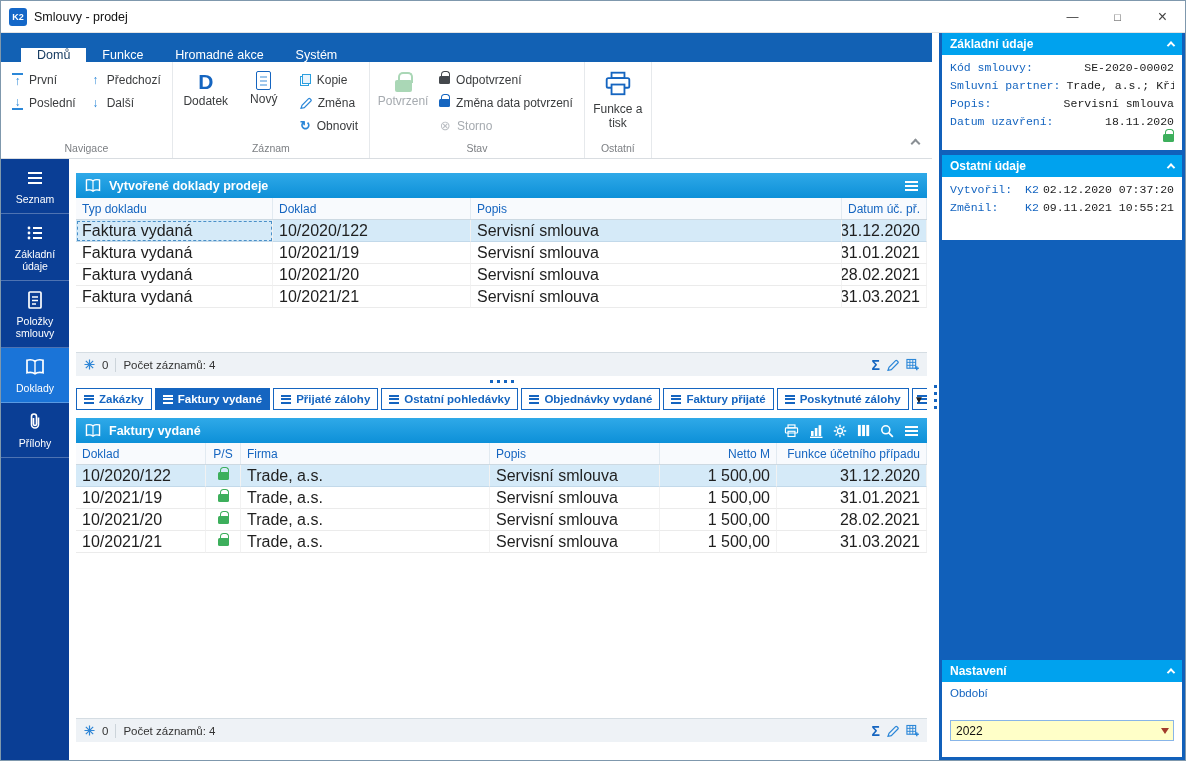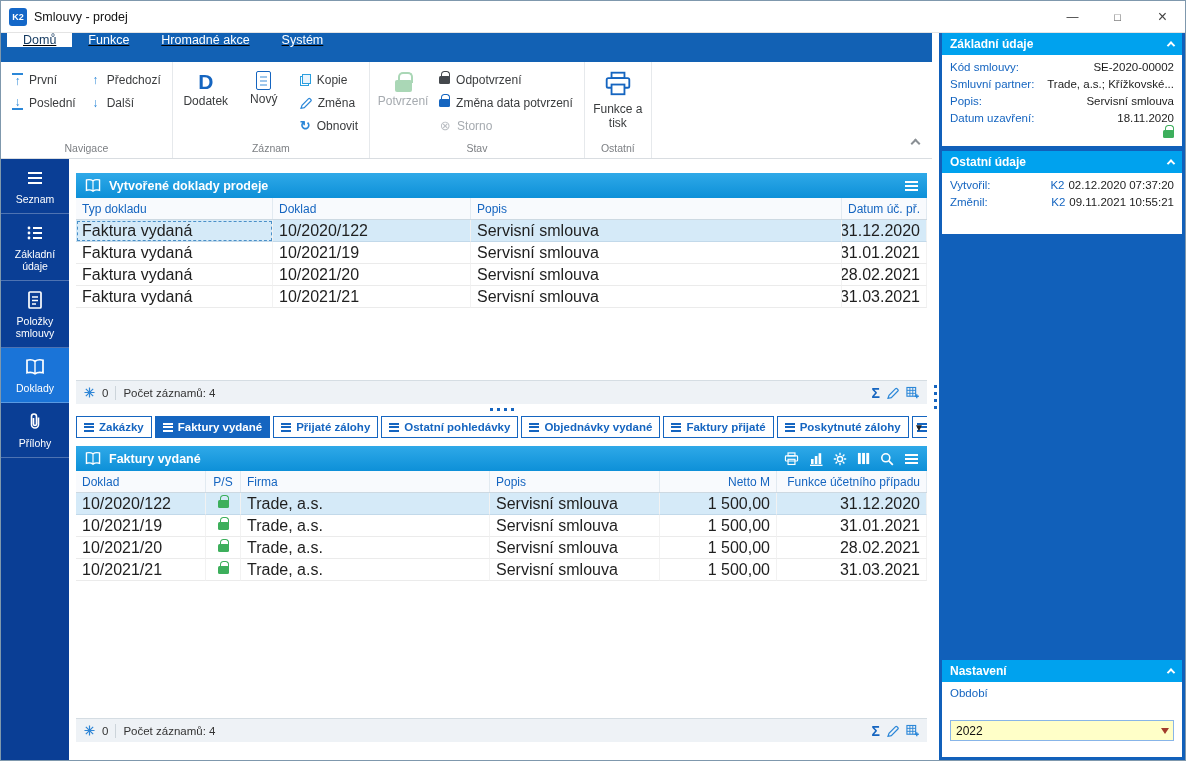--- a/index.html
+++ b/index.html
@@ -12,21 +12,21 @@
   .wtitle{font-size:12.5px;color:#111;}
   .wbtns{margin-left:auto;display:flex;height:100%;}
   .wbtn{width:45px;display:flex;align-items:center;justify-content:center;font-size:12px;color:#444;cursor:pointer;}
   .wbtn.max{font-size:11px;}
   .wbtn.close{font-size:16px;}
 
   .bodyrow{flex:1;display:flex;min-height:0;}
   .leftcol{flex:1;display:flex;flex-direction:column;min-width:0;background:#fff;}
 
   
-  .rtabs{height:29px;flex:none;background:#1261b4;display:flex;align-items:flex-start;padding-left:6px;text-decoration:underline;}
+  .rtabs{height:29px;flex:none;background:#1261b4;display:flex;align-items:flex-end;padding-left:20px;}
   .rtab{padding:0 16px;display:flex;align-items:center;font-size:12.5px;color:#fff;cursor:pointer;}
   .rtab.active{background:#fff;color:#11375e;}
   .ribbon{height:97px;flex:none;background:#fff;border-bottom:1px solid #d9dde1;display:flex;position:relative;}
   .rgroup{display:flex;flex-direction:column;border-right:1px solid #e6e9ec;padding:0 5px;}
   .rcols{flex:1;display:flex;align-items:flex-start;gap:2px;padding-top:7px;}
   .rcol{display:flex;flex-direction:column;gap:2px;}
   .rlabel{text-align:center;font-size:10.5px;color:#7c7f83;padding:2px 4px 4px;}
   .ritem{display:flex;align-items:center;gap:6px;padding:2px 6px;height:21px;font-size:12px;color:#3a3c3e;cursor:pointer;white-space:nowrap;}
   .rbig{width:56px;display:flex;flex-direction:column;align-items:center;gap:3px;padding:2px 2px;font-size:12px;color:#3a3c3e;text-align:center;cursor:pointer;}
   .rbig .blab{line-height:1.15;}
@@ -57,21 +57,21 @@
   .mainrow{flex:1;display:flex;min-height:0;}
   .sidebar{width:68px;flex:none;background:#0a3e95;display:flex;flex-direction:column;}
   .sbitem{display:flex;flex-direction:column;align-items:center;gap:5px;padding:9px 2px 8px;color:#fff;font-size:10.5px;line-height:1.15;text-align:center;border-bottom:1px solid rgba(255,255,255,.28);cursor:pointer;}
   .sbitem.active{background:#1a74d8;}
   .sbicon{height:20px;display:flex;align-items:center;}
 
   .content{flex:1;display:flex;flex-direction:column;min-width:0;background:#fff;padding:14px 5px 18px 7px;}
 
   
   .panel{display:flex;flex-direction:column;min-height:0;}
-  #docs{height:231px;flex:none;}
+  #docs{height:203px;flex:none;}
   #inv{flex:1;}
   .phead{height:25px;flex:none;background:linear-gradient(180deg,#2fa9e8,#0d90d8);display:flex;align-items:center;gap:7px;padding:0 8px;color:#fff;font-weight:bold;font-size:12.5px;}
   .phead .sp{flex:1;}
   .hico{display:flex;align-items:center;cursor:pointer;}
   .grid-head,.grow{display:grid;}
   #docs .grid-head,#docs .grow{grid-template-columns:197px 198px 371px 85px;}
   #inv .grid-head,#inv .grow{grid-template-columns:130px 35px 249px 170px 117px 150px;}
   .grid-head{height:22px;flex:none;background:#f8fafd;border-bottom:1px solid #cdd9e2;}
   .gh{display:flex;align-items:center;padding:8px 6px;border-right:1px solid #e2eaf1;color:#1565c0;font-size:12px;overflow:hidden;white-space:nowrap;cursor:pointer;}
   .grid-rows{flex:1;overflow:hidden;background:#fff;}
@@ -107,21 +107,21 @@
   .tabmore{position:absolute;right:0;top:50%;transform:translateY(-50%);font-size:10px;color:#222;cursor:pointer;padding:3px 3px;}
 
   
   .detail{width:246px;flex:none;background:#1160ba;display:flex;flex-direction:column;padding:0 3px 3px;}
   .dtitlerow{display:flex;align-items:center;padding:12px 6px 10px;color:#fff;flex:none;}
   .dtitle{font-size:16.5px;flex:1;}
   .extlink{cursor:pointer;display:flex;align-items:center;padding:2px;}
   .dsection{margin-bottom:5px;flex:none;}
   .dshead{height:22px;background:#00a2ee;color:#fff;font-weight:bold;font-size:12px;display:flex;align-items:center;padding:0 8px;cursor:pointer;}
   .dshead .sp{flex:1;}
-  .dsbody{background:#fff;padding:3px 0 6px;}
+  .dsbody{background:#fff;padding:3px 0 6px;font-family:Liberation Mono, monospace;}
   .drow{display:flex;justify-content:space-between;align-items:center;gap:6px;padding:2.5px 8px;font-size:11.5px;}
   .dlabel{color:#1565c0;white-space:nowrap;}
   .dvalue{color:#1c1c1c;text-align:right;white-space:nowrap;overflow:hidden;}
   .k2user{color:#1565c0;margin-right:4px;}
   .lockrow{display:flex;justify-content:flex-end;padding:4px 8px 2px;}
   .dspacer{flex:1;}
   .settingsbody{background:#fff;padding:5px 8px 16px;}
   .periodlabel{color:#1565c0;font-size:11.5px;margin-bottom:21px;}
   .periodwrap{position:relative;}
   .period{width:100%;height:21px;background:#ffffc8;border:1px solid #88b5e8;font-family:"Liberation Sans",sans-serif;font-size:12px;padding:0 20px 0 5px;color:#111;}

